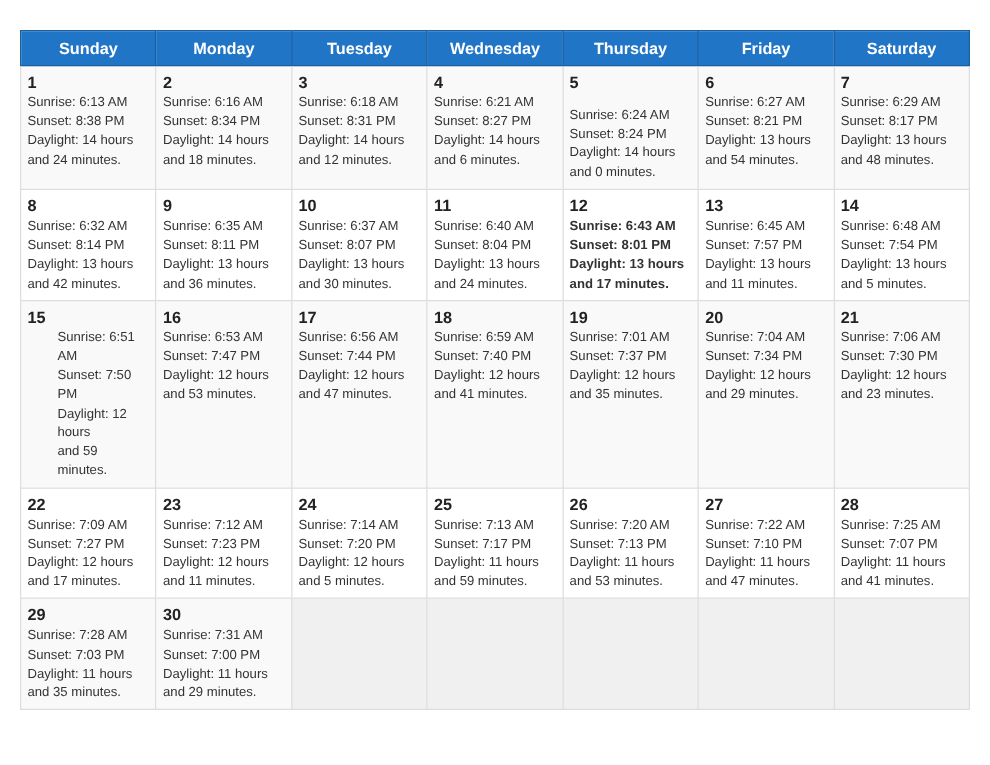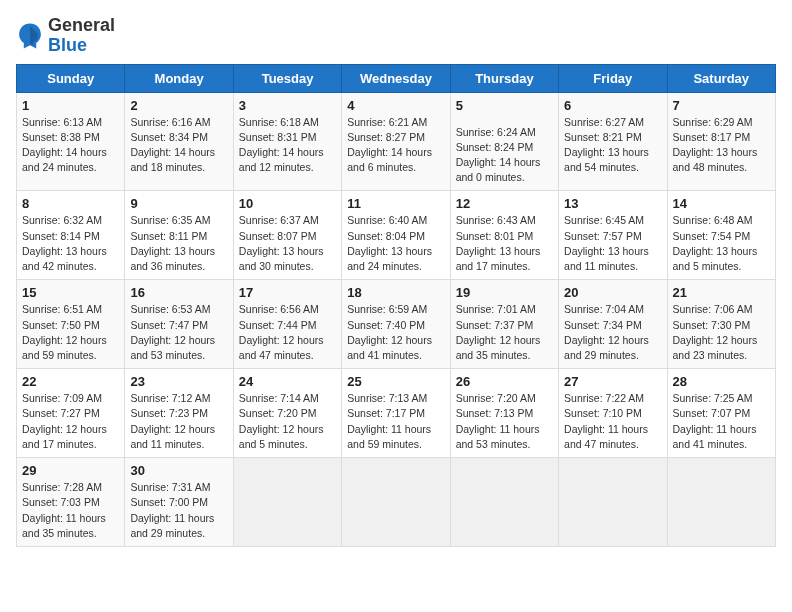--- a/index.html
+++ b/index.html
@@ -89,30 +89,20 @@
       line-height: 1.45;
     }
     .empty-cell {
       background: #f0f0f0 !important;
     }
   </style>
 </head>
 <body>
 
 <div class="header-area">
-  <div class="logo">
-    <svg class="logo-icon" viewBox="0 0 36 36">
-      <path d="M18 2 C10 2 4 8 4 16 C4 20 6 24 10 27 L10 34 L18 30 L26 34 L26 27 C30 24 32 20 32 16 C32 8 26 2 18 2Z" fill="#2175c7"></path>
-      <path d="M22 10 C22 10 28 12 28 18 C28 22 25 25 22 26 L22 30 L18 28 L18 6 C20 6 22 8 22 10Z" fill="#1a5fa0"></path>
-    </svg>
-    <div class="logo-text">
-      <span class="logo-general">General</span>
-      <span class="logo-blue">Blue</span>
-    </div>
-  </div>
 </div>
 
 <table class="calendar">
   <thead>
     <tr>
     <th>Sunday</th>
         <th>Monday</th>
         <th>Tuesday</th>
         <th>Wednesday</th>
         <th>Thursday</th>
@@ -196,21 +186,21 @@
         </td>
         <td>
           <span class="day-number">11</span>
           <div class="day-info" style="white-space: pre-line;">Sunrise: 6:40 AM
 Sunset: 8:04 PM
 Daylight: 13 hours
 and 24 minutes.</div>
         </td>
         <td>
           <span class="day-number">12</span>
-          <div class="day-info" style="white-space: pre-line;">Sunrise: 6:43 AM
+          <div class="day-info" style="white-space: pre-line; font-weight: bold;">Sunrise: 6:43 AM
 Sunset: 8:01 PM
 Daylight: 13 hours
 and 17 minutes.</div>
         </td>
         <td>
           <span class="day-number">13</span>
           <div class="day-info" style="white-space: pre-line;">Sunrise: 6:45 AM
 Sunset: 7:57 PM
 Daylight: 13 hours
 and 11 minutes.</div>
@@ -219,21 +209,21 @@
           <span class="day-number">14</span>
           <div class="day-info" style="white-space: pre-line;">Sunrise: 6:48 AM
 Sunset: 7:54 PM
 Daylight: 13 hours
 and 5 minutes.</div>
         </td>
       </tr>
       <tr>
         <td>
           <span class="day-number">15</span>
-          <div class="day-info" style="white-space: pre-line;">Sunrise: 6:51 AM
+          <div class="day-info" style="white-space: pre-line; margin-left: 24px;">Sunrise: 6:51 AM
 Sunset: 7:50 PM
 Daylight: 12 hours
 and 59 minutes.</div>
         </td>
         <td>
           <span class="day-number">16</span>
           <div class="day-info" style="white-space: pre-line;">Sunrise: 6:53 AM
 Sunset: 7:47 PM
 Daylight: 12 hours
 and 53 minutes.</div>

